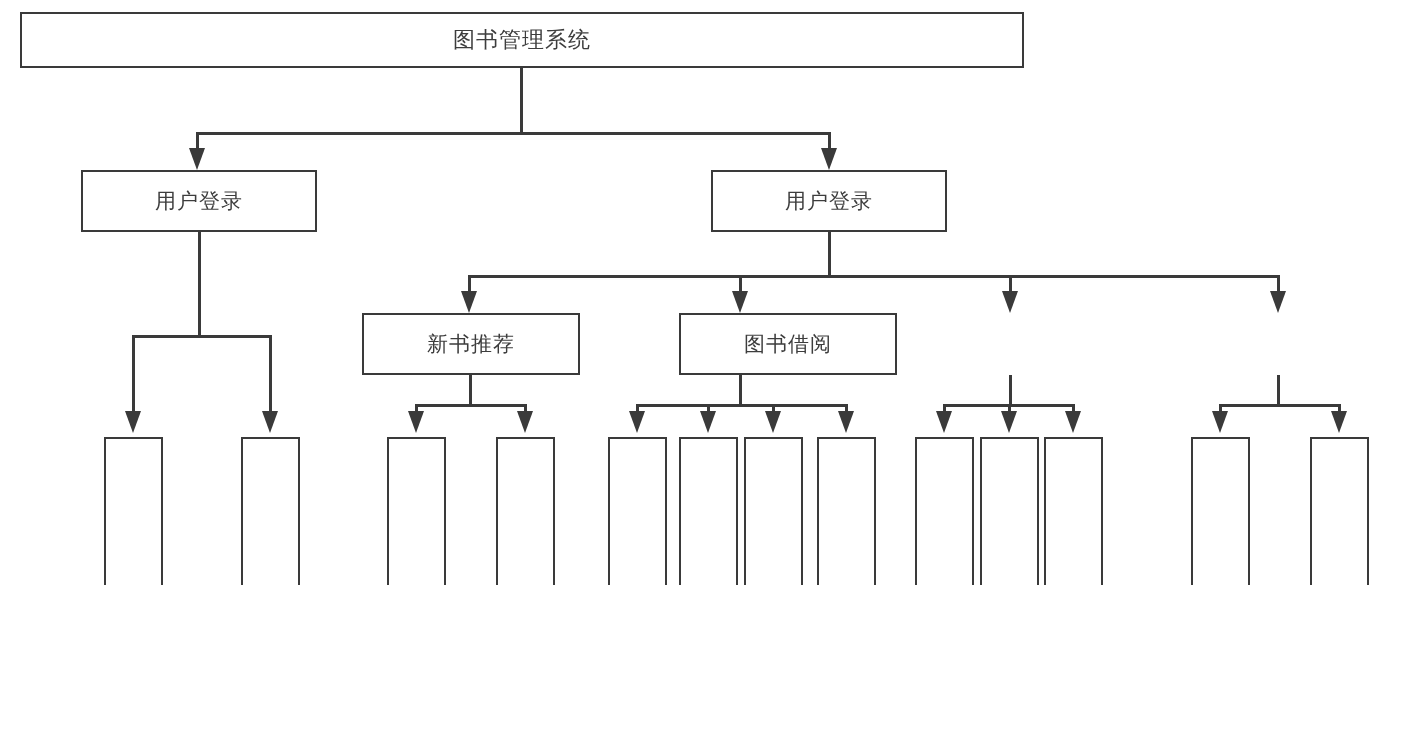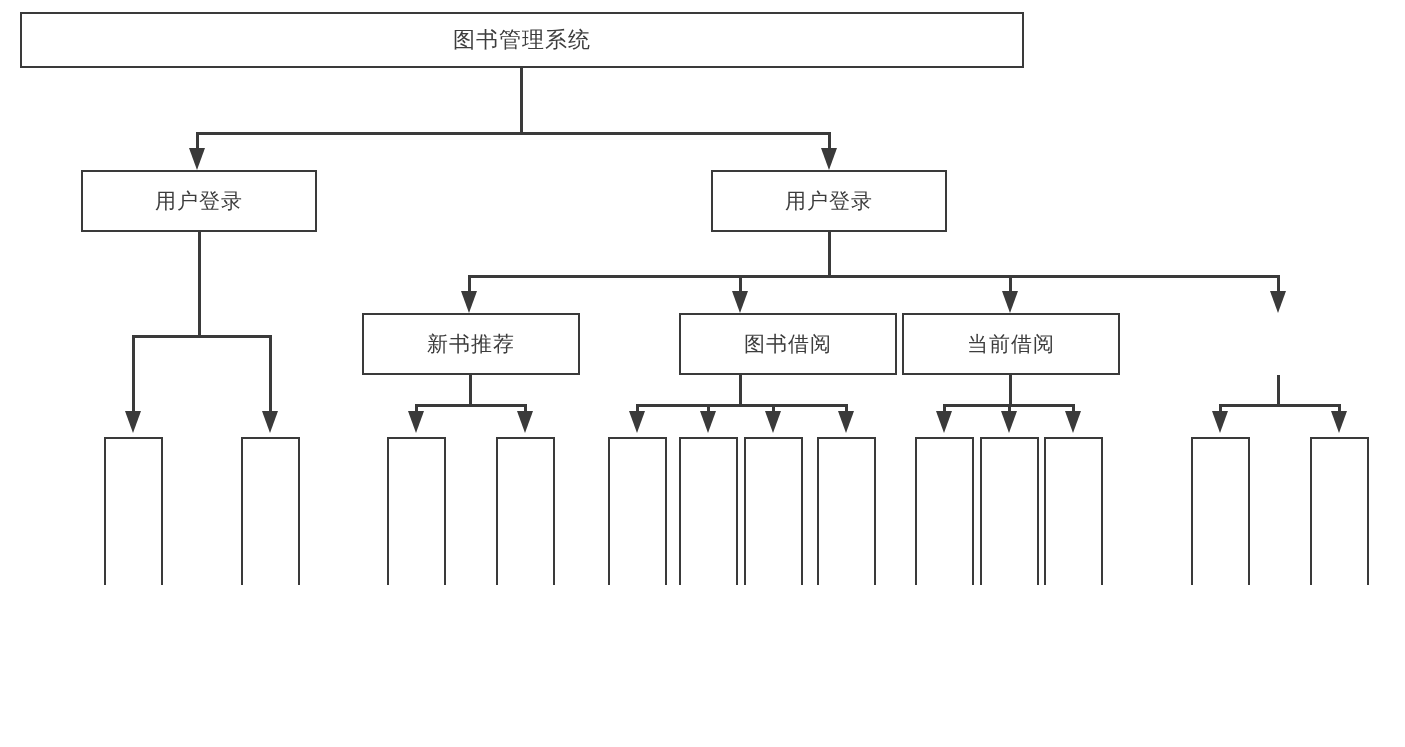--- a/index.html
+++ b/index.html
@@ -119,23 +119,20 @@
   <div class="arrow" style="left:1002px; top:291px;"></div>
   <div class="vline" style="left:1277px; top:275px; width:3px; height:18px;"></div>
   <div class="arrow" style="left:1270px; top:291px;"></div>
 
   <div class="node level2" style="left:362px; top:313px; width:218px; height:62px;">
     <span>新书推荐</span>
   </div>
   <div class="node level2" style="left:668px; top:313px; width:218px; height:62px;margin-left:11px;">
     <span>图书借阅</span>
   </div>
-  <div class="node level2" style="left:902px; top:313px; width:218px; height:62px;">
-    <span>当前借阅</span>
-  </div>
 
   <div class="vline" style="left:469px; top:375px; width:3px; height:32px;"></div>
   <div class="hline" style="left:415px; top:404px; width:112px; height:3px;"></div>
   <div class="vline" style="left:415px; top:404px; width:3px; height:9px;"></div>
   <div class="arrow" style="left:408px; top:411px;"></div>
   <div class="vline" style="left:524px; top:404px; width:3px; height:9px;"></div>
   <div class="arrow" style="left:517px; top:411px;"></div>
 
   <div class="vline" style="left:739px; top:375px; width:3px; height:32px;"></div>
   <div class="hline" style="left:636px; top:404px; width:212px; height:3px;"></div>

